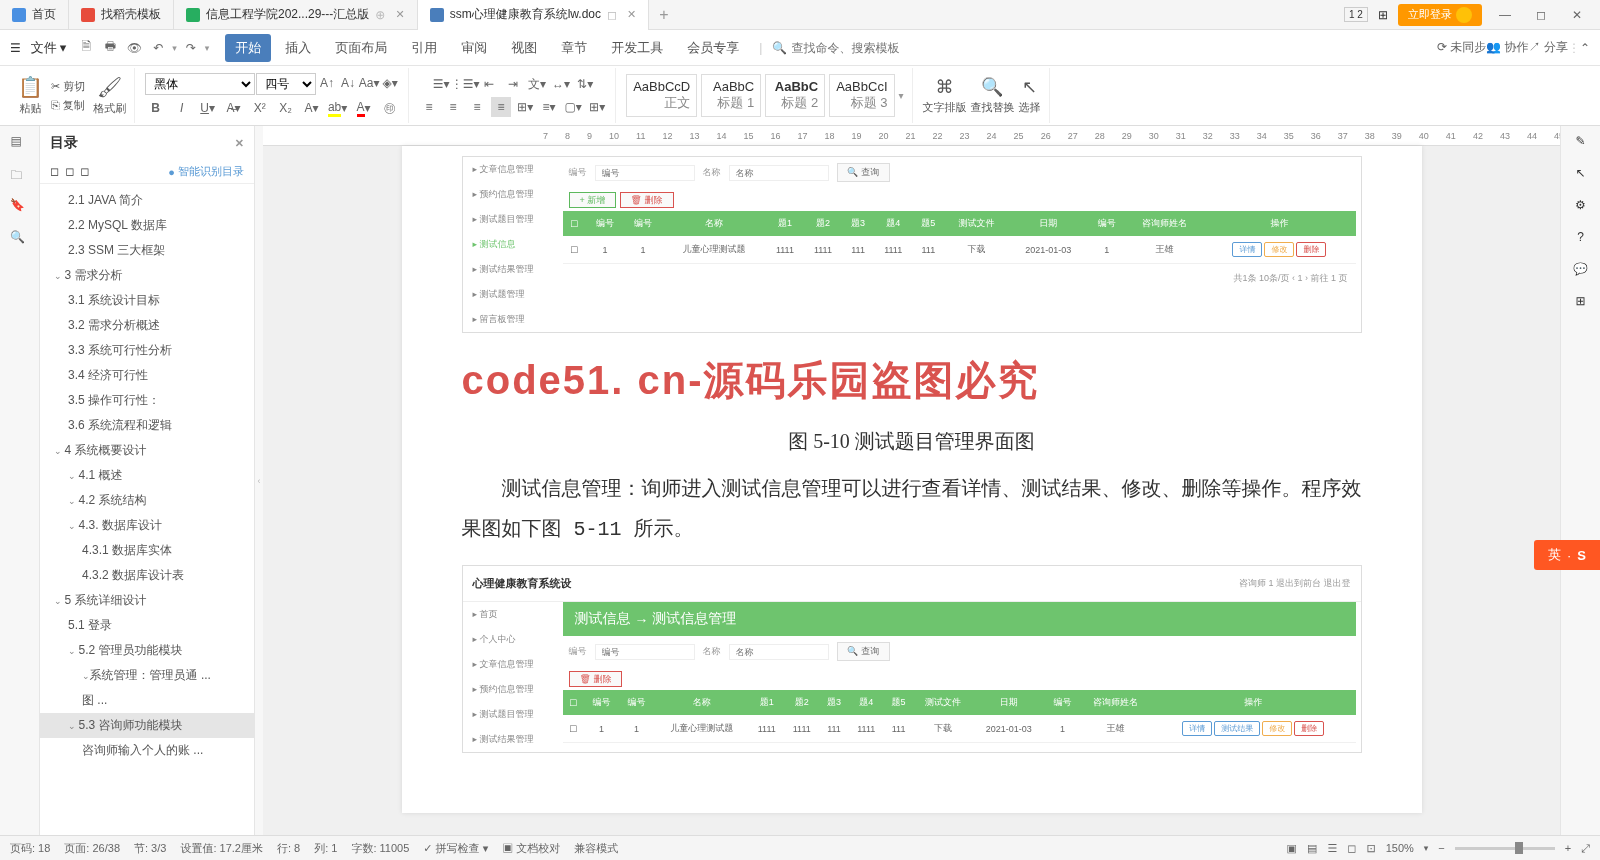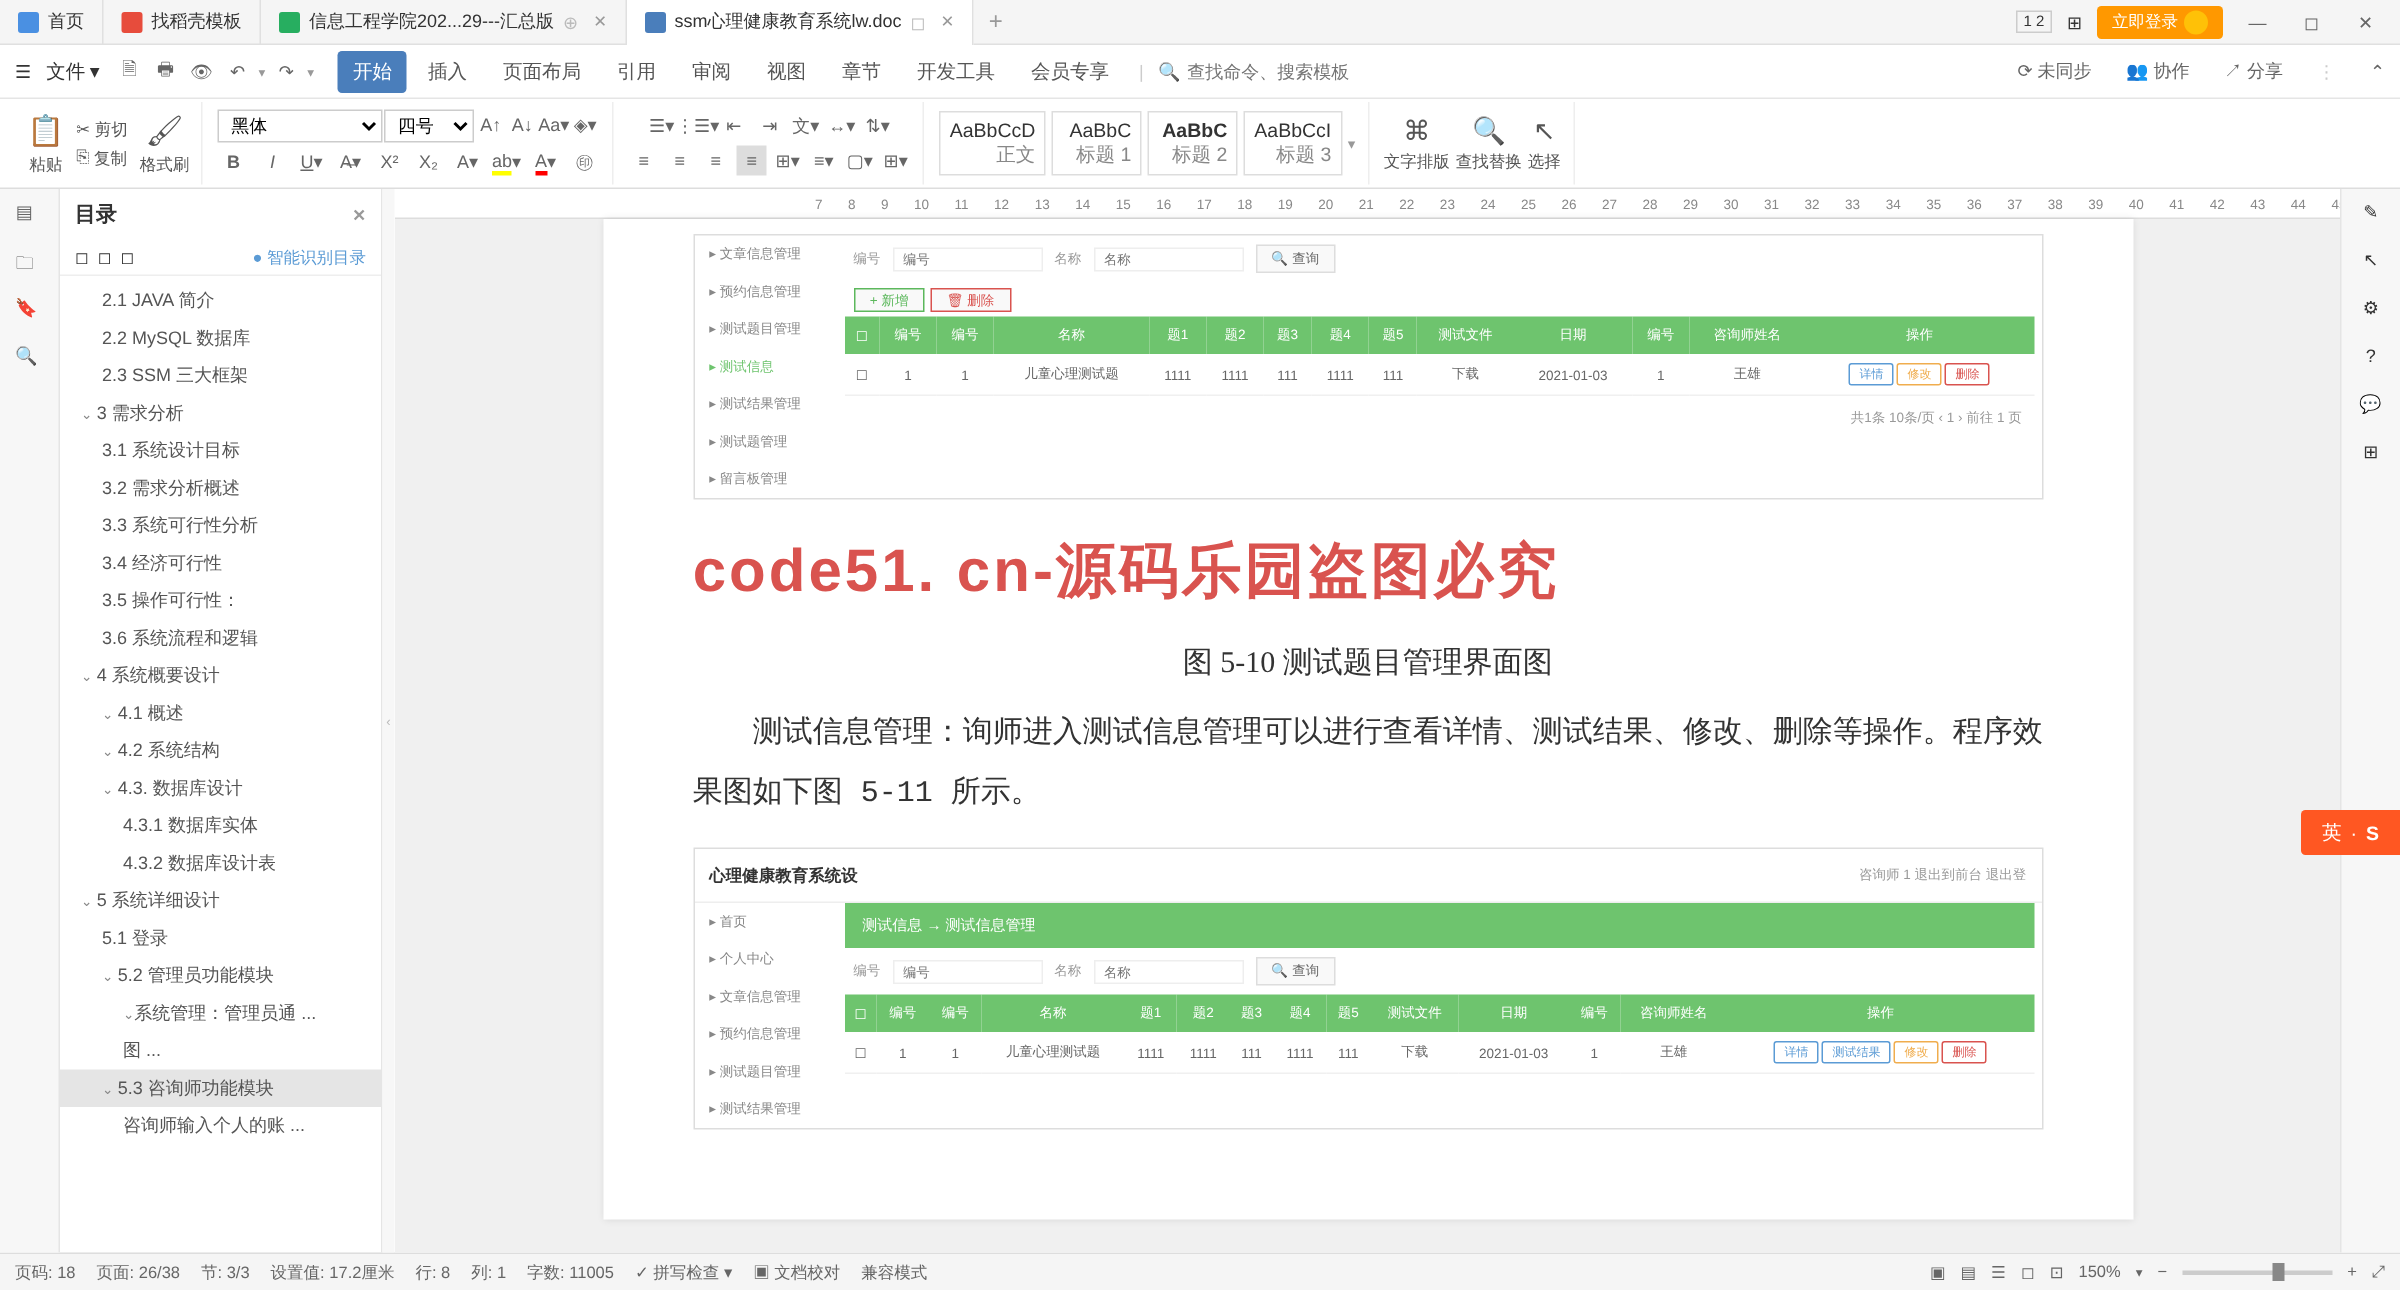--- a/index.html
+++ b/index.html
@@ -12,21 +12,21 @@
 .tab-new{padding:0 10px;color:#999;font-size:16px}
 .titlebar-right{margin-left:auto;display:flex;align-items:center;gap:10px;padding-right:10px}
 .login-btn{background:#ff9800;color:#fff;padding:3px 10px;border-radius:3px;font-size:11px;display:flex;align-items:center;gap:4px}
 .win-btn{width:26px;height:26px;display:flex;align-items:center;justify-content:center;color:#666;font-size:12px}
 .menubar{height:36px;display:flex;align-items:center;padding:0 10px;gap:4px;border-bottom:1px solid #e5e5e5}
 .menu-file{font-size:13px;color:#333;padding:0 6px;display:flex;align-items:center;gap:3px}
 .icon-btn{width:20px;height:20px;display:flex;align-items:center;justify-content:center;color:#666}
 .menu-tab{padding:5px 10px;font-size:13px;color:#555;cursor:pointer}
 .menu-tab.active{background:#4a7ebb;color:#fff;border-radius:3px}
 .menu-search{border:none;outline:none;font-size:12px;color:#999;width:140px}
-.menubar-right{margin-left:auto;display:flex;align-items:center;gap:23px;font-size:12px;color:#666}
+.menubar-right{margin-left:auto;display:flex;align-items:center;gap:0;font-size:12px;color:#666}
 .ribbon{height:60px;display:flex;align-items:center;padding:0 10px;border-bottom:1px solid #ddd;gap:2px}
 .ribbon-group{display:flex;flex-direction:column;align-items:center;padding:0 8px;border-right:1px solid #eee;height:55px;justify-content:center}
 .ribbon-group.horiz{flex-direction:row;gap:4px}
 .ribbon-big-btn{display:flex;flex-direction:column;align-items:center;gap:2px;font-size:11px;color:#555}
 .ribbon-sm{font-size:11px;color:#555;display:flex;align-items:center;gap:3px;padding:1px 2px}
 .font-sel{border:1px solid #ccc;font-size:12px;padding:2px 4px;background:#fff;height:22px}
 .style-box{border:1px solid #ddd;padding:4px 6px;text-align:right;font-size:11px;min-width:60px}
 .style-preview{font-size:13px;color:#333}
 .style-name{font-size:13px;color:#888;margin-top:0}
 .main{display:flex;height:calc(100% - 30px - 36px - 60px - 25px)}
@@ -56,21 +56,21 @@
 .ss-btn.add{color:#5cb85c;border-color:#5cb85c}
 .ss-btn.del{color:#d9534f;border-color:#d9534f}
 .ss-table{width:100%;border-collapse:collapse;font-size:9px}
 .ss-table th{background:#6ec46e;color:#fff;padding:6px 4px;font-weight:normal}
 .ss-table td{padding:6px 4px;text-align:center;color:#666;border-bottom:1px solid #f0f0f0}
 .ss-pager{text-align:right;padding:8px;font-size:9px;color:#999}
 .watermark{color:#d9534f;font-size:40px;font-weight:bold;text-align:left;margin:20px 0;letter-spacing:2px}
 .caption{text-align:center;font-size:20px;margin:15px 0;font-family:serif}
 .bodytext{font-size:20px;line-height:2;text-indent:2em;font-family:Liberation Mono, monospace;margin-bottom:15px}
 .ss-header2{background:#fff;padding:10px;font-size:11px;display:flex;justify-content:space-between;align-items:center;border-bottom:1px solid #eee}
-.ss-breadcrumb{background:#6ec46e;color:#fff;padding:8px 12px;font-size:10px}
+.ss-breadcrumb{background:#6ec46e;color:#fff;padding:8px 12px;font-size:14px}
 .rightbar{width:40px;background:#f7f7f7;border-left:1px solid #e5e5e5;display:flex;flex-direction:column;align-items:center;padding-top:8px;gap:18px}
 .statusbar{height:25px;background:#f5f5f5;border-top:1px solid #ddd;display:flex;align-items:center;padding:0 10px;font-size:11px;color:#666;gap:14px}
 .statusbar-right{margin-left:auto;display:flex;align-items:center;gap:10px}
 .zoom-slider{width:100px;height:3px;background:#ccc;position:relative}
 .zoom-thumb{width:8px;height:12px;background:#888;position:absolute;top:-5px;left:60%}
 .ime-badge{position:fixed;right:0;top:540px;background:#ff5722;color:#fff;padding:6px 14px;font-size:13px;border-radius:3px 0 0 3px;display:flex;align-items:center;gap:6px}
 .mini-action{border:1px solid #ddd;padding:1px 6px;font-size:8px;border-radius:2px;margin:0 1px;display:inline-block}
 .mini-action.blue{color:#5b9bd5;border-color:#5b9bd5}
 .mini-action.orange{color:#f0ad4e;border-color:#f0ad4e}
 .mini-action.red{color:#d9534f;border-color:#d9534f}
@@ -467,20 +467,23 @@
             </div>
           <div class="ss-content">
             <div class="ss-breadcrumb">测试信息  →  测试信息管理</div>
             <div class="ss-searchbar">
               <span>编号</span>
                 <input class="ss-input" placeholder="编号" style="">
               <span>名称</span>
                 <input class="ss-input" placeholder="名称" style="">
               <span class="ss-btn">🔍 <span>查询</span></span>
             </div>
+            <div style="padding:4px 6px">
+              <span class="ss-btn del">🗑 <span>删除</span></span>
+            </div>
             <table class="ss-table">
               <thead>
                   <tr id="ss2-head">
                     <th>☐</th>
                     <th>编号</th>
                     <th>编号</th>
                     <th>名称</th>
                     <th>题1</th>
                     <th>题2</th>
                     <th>题3</th>

